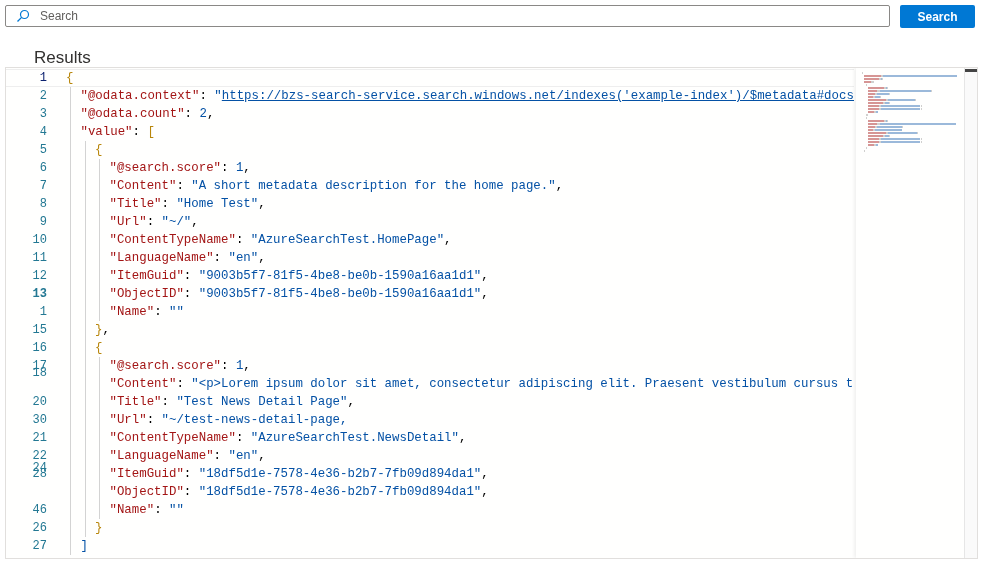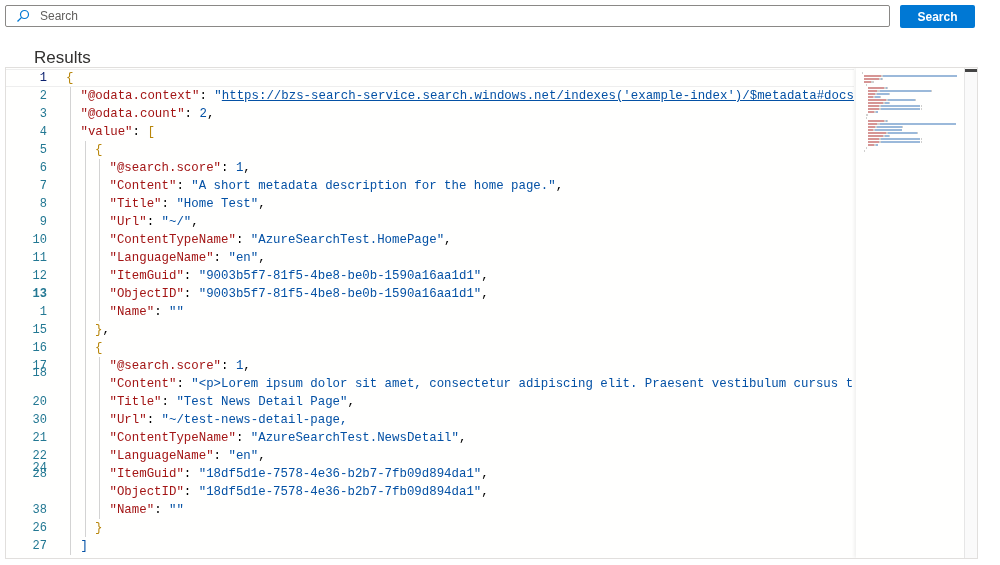--- a/index.html
+++ b/index.html
@@ -156,21 +156,21 @@
       <div class="line-num" style="top: 253px;">15</div>
       <div class="line-num" style="top: 271px;">16</div>
       <div class="line-num" style="top: 289px;">17</div>
       <div class="line-num" style="top: 296px;">18</div>
       <div class="line-num" style="top: 325px;">20</div>
       <div class="line-num" style="top: 343px;">30</div>
       <div class="line-num" style="top: 361px;">21</div>
       <div class="line-num" style="top: 379px;">22</div>
       <div class="line-num" style="top: 397px;">28</div>
       <div class="line-num" style="top: 391px;">24</div>
-      <div class="line-num" style="top: 433px;">38</div>
+      <div class="line-num" style="top: 433px;">46</div>
       <div class="line-num" style="top: 451px;">26</div>
       <div class="line-num" style="top: 469px;">27</div>
     </div>
   <div class="code" id="code">
       <div class="code-line" style="top: 1px; left: 2px;"><span class="brace">{</span></div>
       <div class="code-line" style="top: 19px; left: 16.5px;"><span class="key">"@odata.context"</span><span class="punc">: </span><span class="str">"</span><span class="str link">https://bzs-search-service.search.windows.net/indexes('example-index')/$metadata#docs(*)</span></div>
       <div class="indent-guide" style="left: 6px; top: 19px; height: 18px;"></div>
       <div class="code-line" style="top: 37px; left: 16.5px;"><span class="key">"@odata.count"</span><span class="punc">: </span><span class="num">2</span><span class="punc">,</span></div>
       <div class="indent-guide" style="left: 6px; top: 37px; height: 18px;"></div>
       <div class="code-line" style="top: 55px; left: 16.5px;"><span class="key">"value"</span><span class="punc">: </span><span class="brace">[</span></div>

